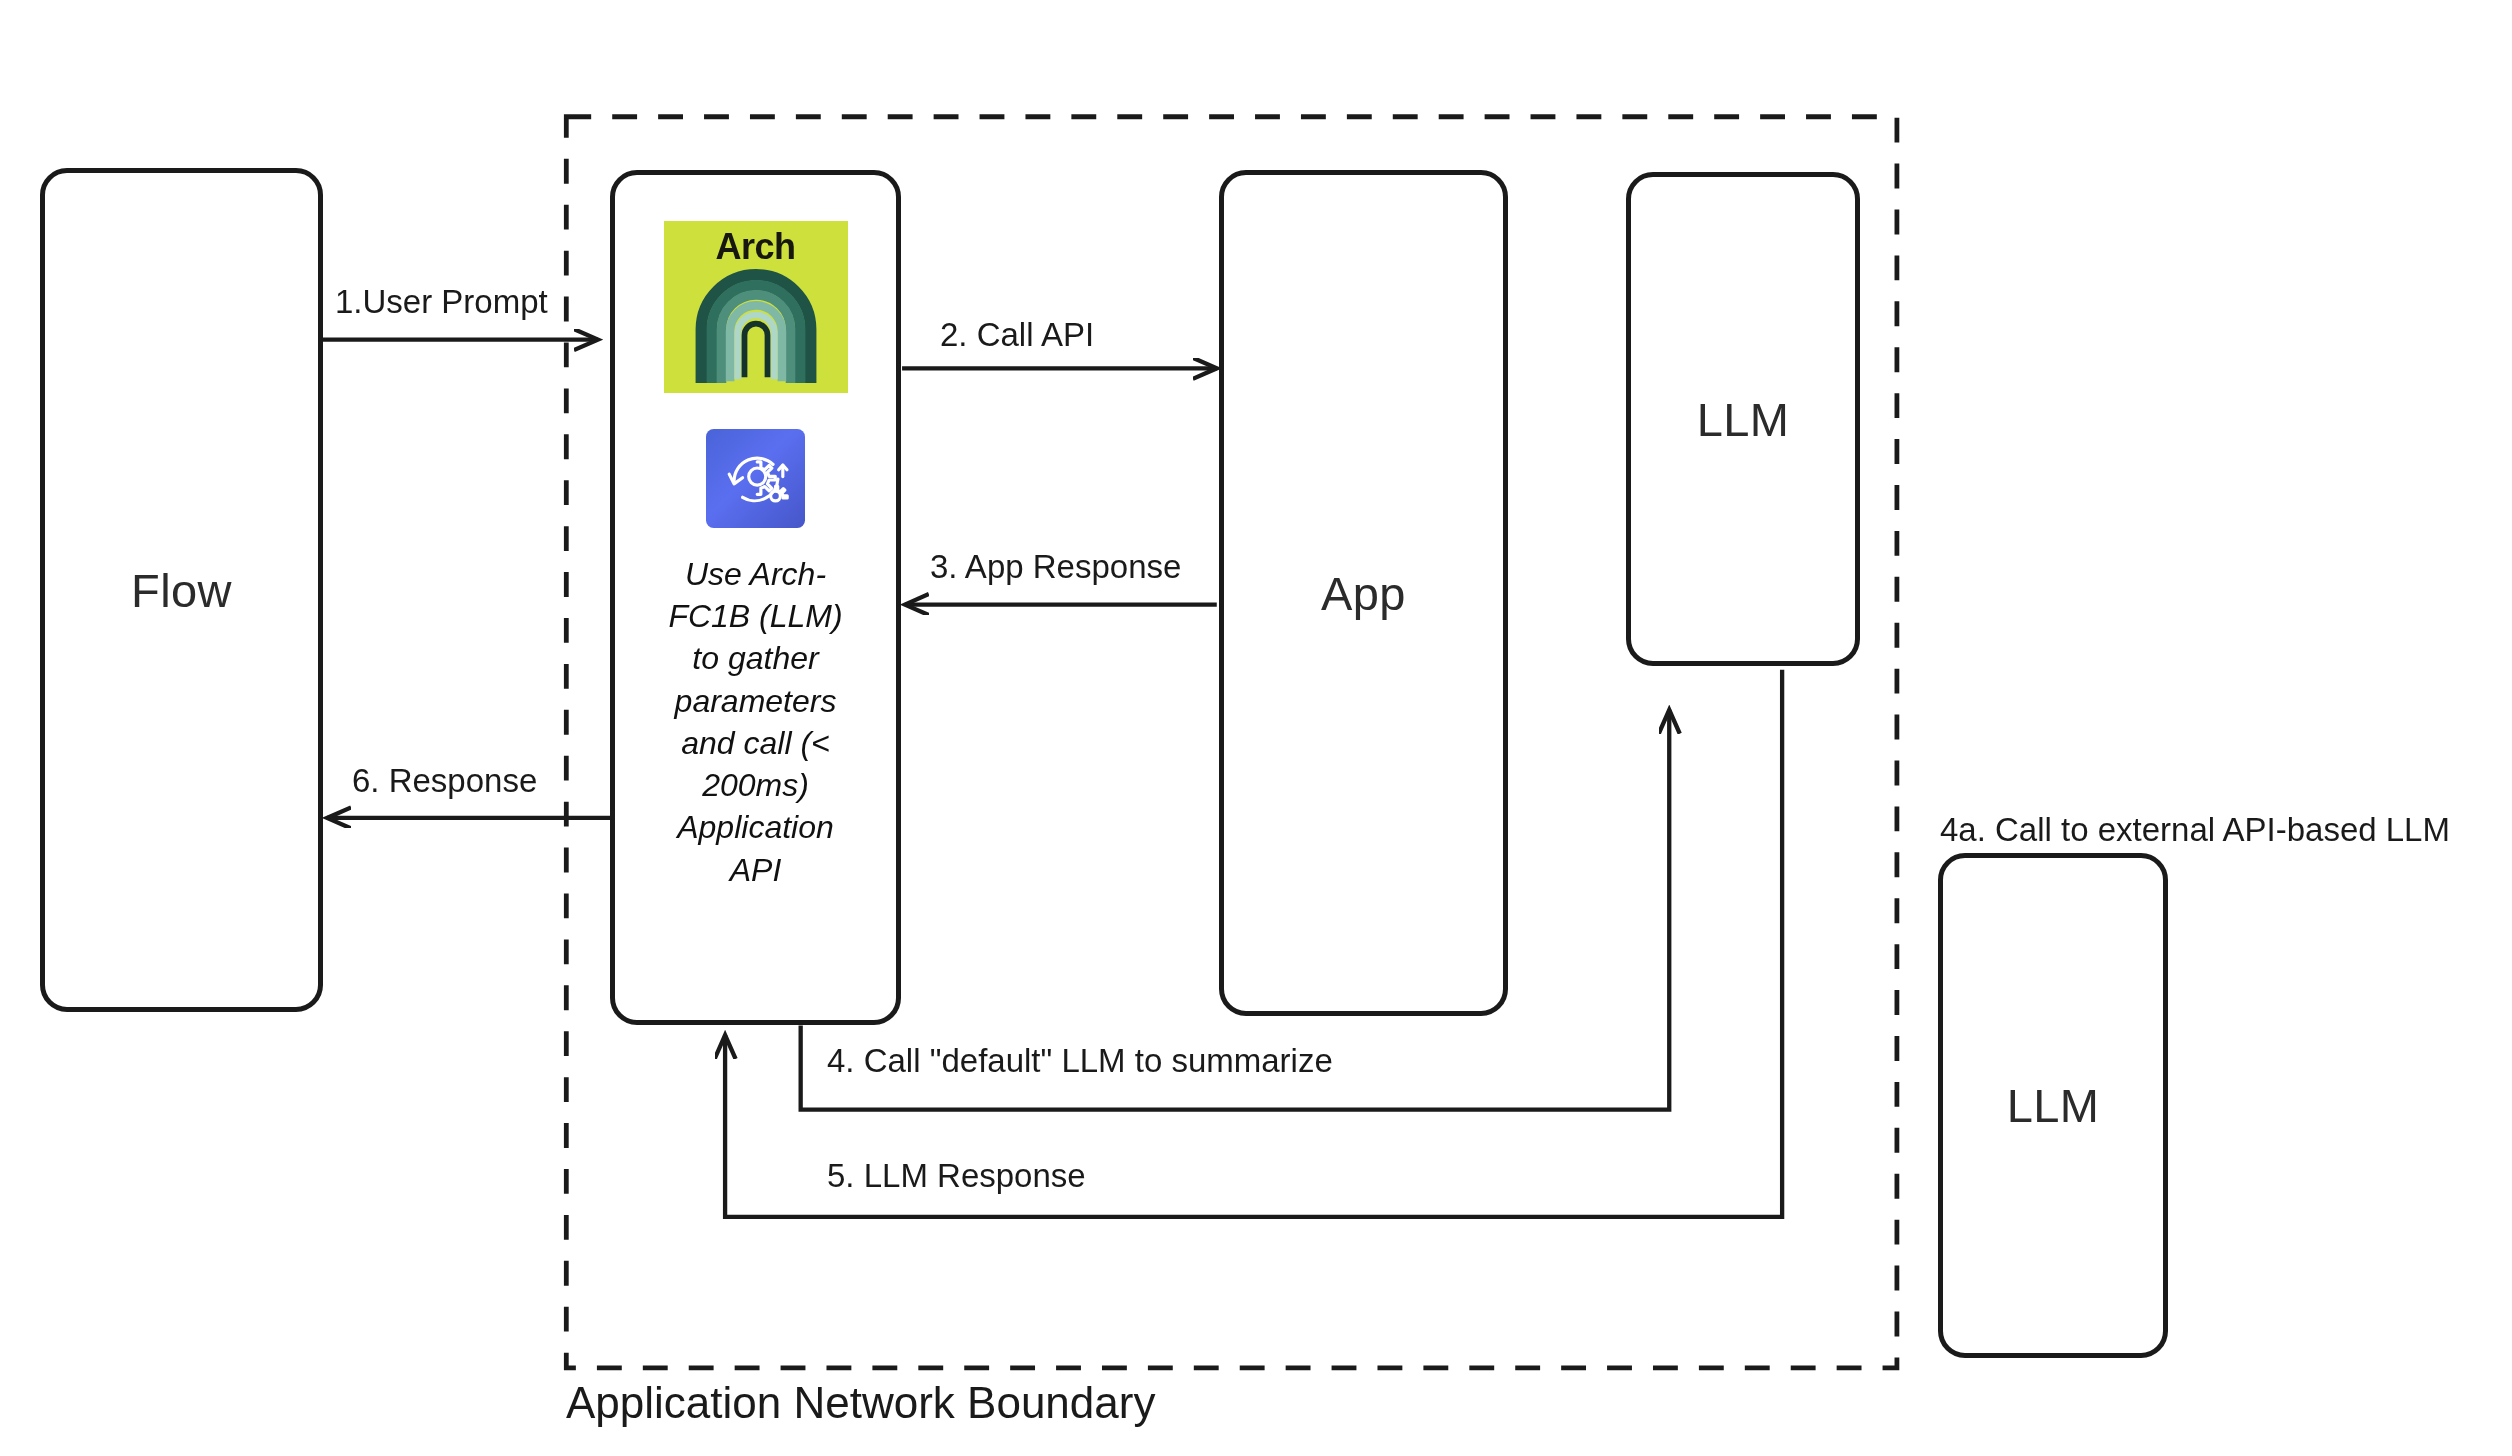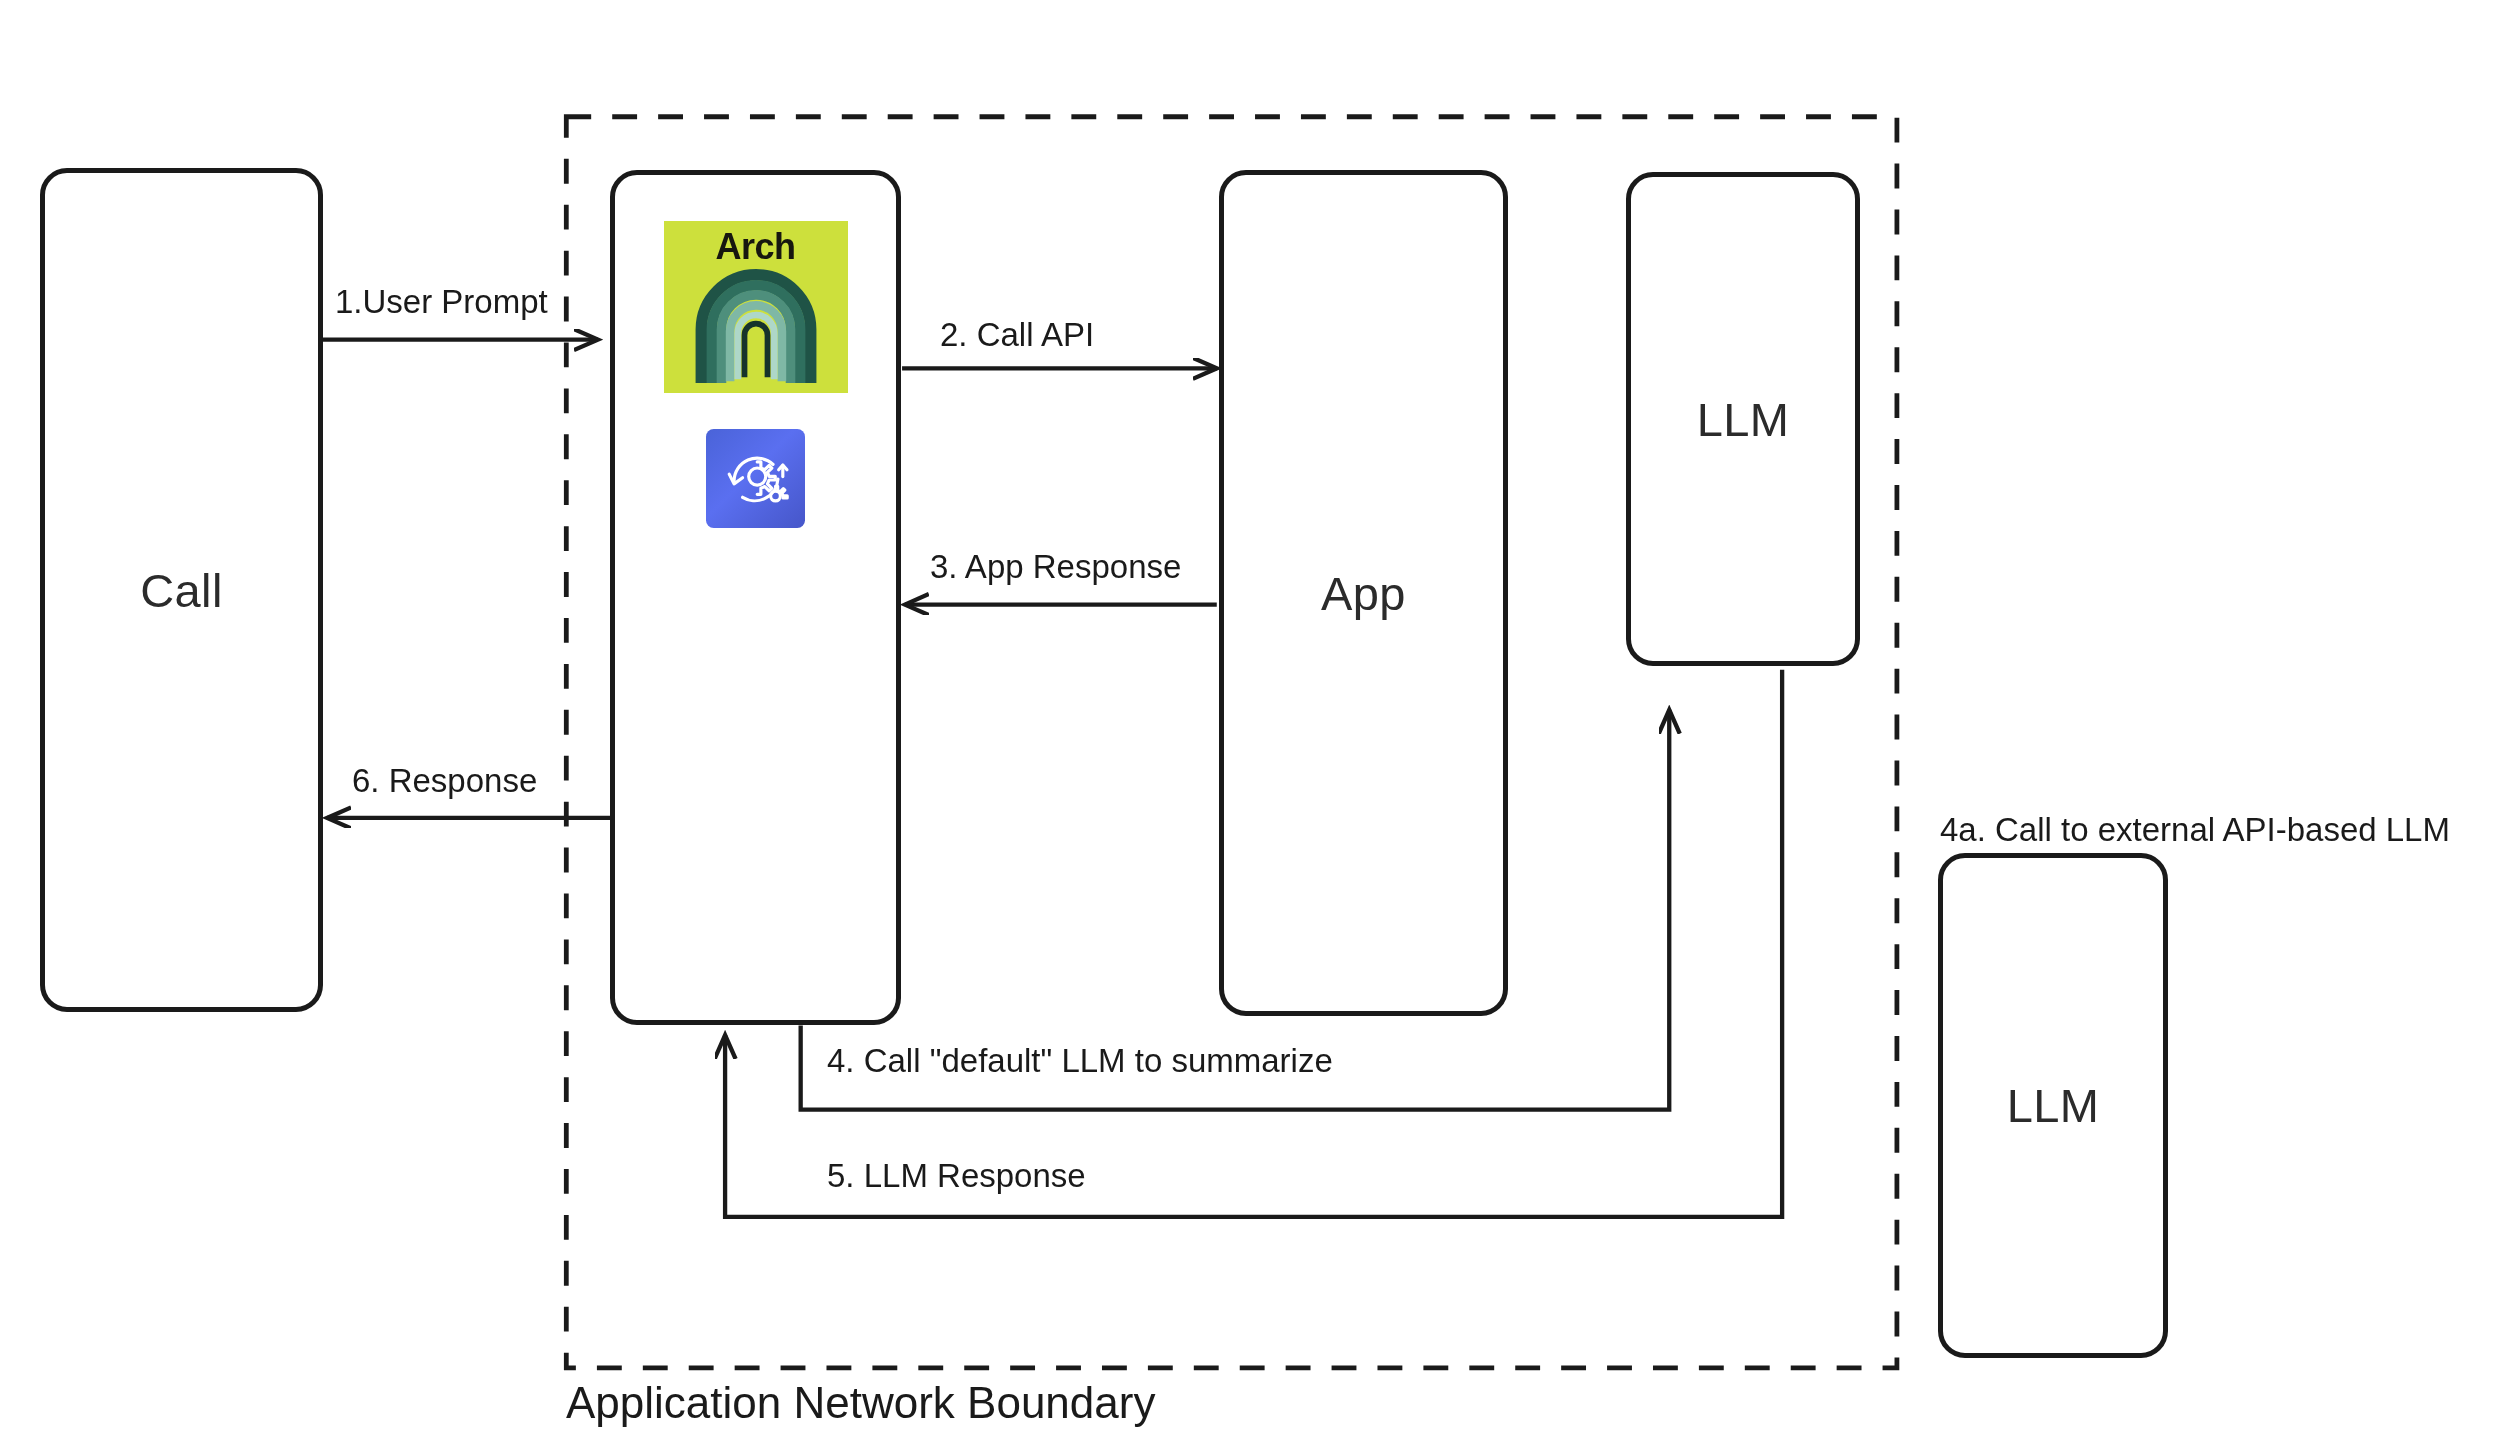--- a/index.html
+++ b/index.html
@@ -143,21 +143,21 @@
     <line x1="1272" y1="632" x2="946" y2="632" stroke="#1a1a1a" stroke-width="4.5" marker-end="url(#ah-big)"></line>
 
     <line x1="646" y1="855" x2="342" y2="855" stroke="#1a1a1a" stroke-width="4.5" marker-end="url(#ah-big)"></line>
 
     <path d="M837,1072 L837,1160 L1745,1160 L1745,742" fill="none" stroke="#1a1a1a" stroke-width="4.5" marker-end="url(#ah-big)"></path>
 
     <path d="M1863,700 L1863,1272 L758,1272 L758,1082" fill="none" stroke="#1a1a1a" stroke-width="4.5" marker-end="url(#ah-big)"></path>
   </svg>
 
   <div class="node" id="users-node" style="left:40px; top:168px; width:283px; height:844px;">
-    <span class="node-label">Call</span>
+    <span class="node-label">Flow</span>
   </div>
 
   <div class="node" id="arch-node" style="left:610px; top:170px; width:291px; height:855px;">
     <div class="arch-inner" style="top:46px;">
       <div class="arch-logo">
         <div class="arch-logo-text">Arch</div>
         <svg class="arch-logo-glyph" viewBox="0 0 150 122">
           <g fill="none" stroke-linecap="butt">
             <path d="M18,120 L18,64 A57,57 0 0,1 132,64 L132,120" stroke="#1f5346" stroke-width="12"></path>
             <path d="M29,120 L29,64 A46,46 0 0,1 121,64 L121,120" stroke="#2f6f5e" stroke-width="11"></path>
@@ -176,20 +176,21 @@
           <path d="M50,32 A19,19 0 0 1 21,47"></path>
           <circle cx="33" cy="30" r="7"></circle>
           <path d="M33,18 l3,0 0,5 3.2,1.4 3.6,-3.6 2.2,2.2 -3.6,3.6 1.4,3.2 5,0 0,3 -5,0 -1.4,3.2 3.6,3.6 -2.2,2.2 -3.6,-3.6 -3.2,1.4 0,5 -3,0"></path>
           <circle cx="48" cy="46" r="4"></circle>
           <path d="M48,38 l1.8,0 0,3.4 2.2,0.9 2.4,-2.4 1.3,1.3 -2.4,2.4 0.9,2.2 3.4,0 0,1.8 -3.4,0"></path>
           <path d="M54,30 L54,21"></path>
           <path d="M50.6,24.4 L54,20.5 L57.4,24.4"></path>
         </svg>
       </div>
 
+      <div class="arch-caption">Use Arch-FC1B (LLM) to gather parameters and call (&lt; 200ms) Application API</div>
     </div>
   </div>
 
   <div class="node" id="app-node" style="left:1219px; top:170px; width:289px; height:846px;">
     <span class="node-label">App</span>
   </div>
 
   <div class="node" id="llm-internal-node" style="left:1626px; top:172px; width:234px; height:494px;">
     <span class="node-label">LLM</span>
   </div>

